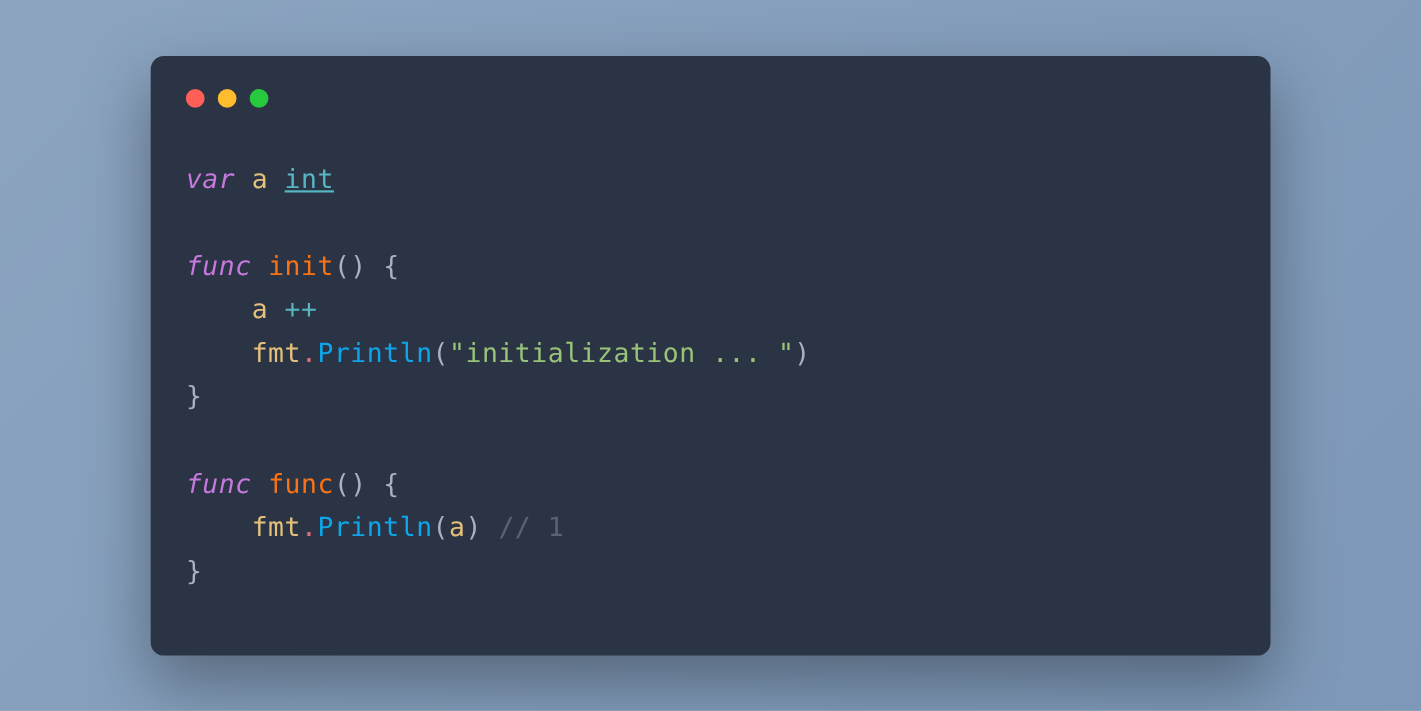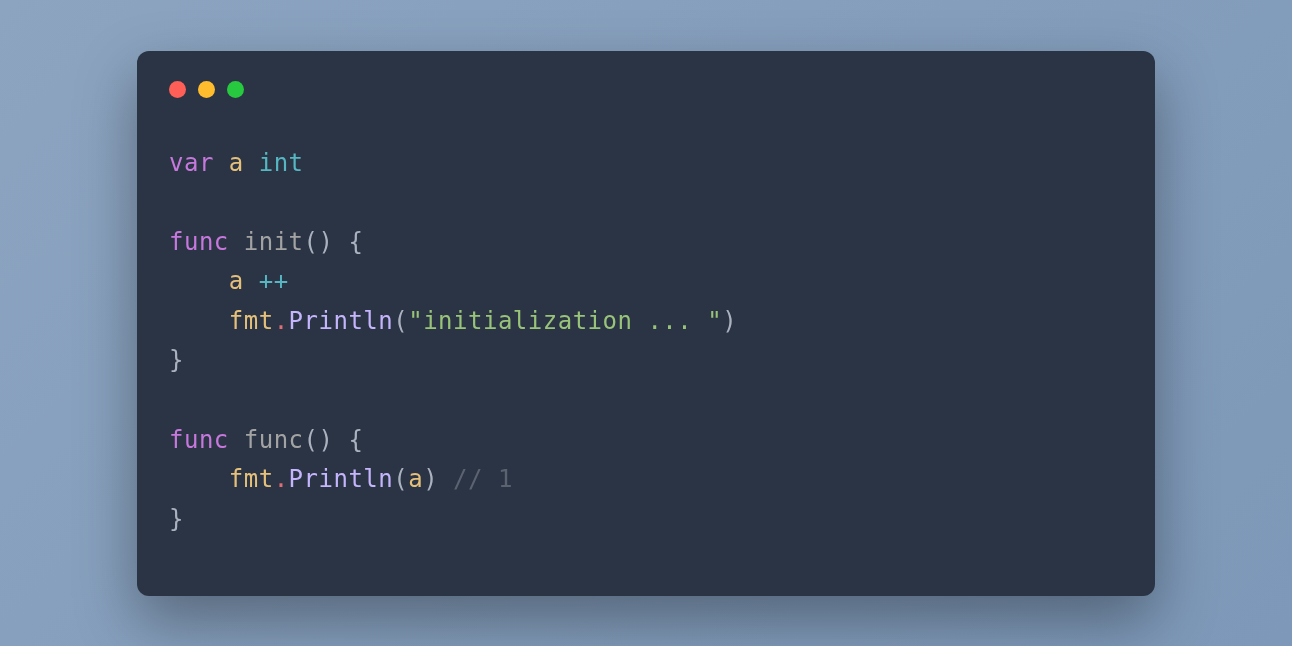--- a/index.html
+++ b/index.html
@@ -37,25 +37,25 @@
     }
     .tl-red { background: #ff5f56; }
     .tl-yellow { background: #ffbd2e; }
     .tl-green { background: #27c93f; }
     .code {
       font-size: 24px;
       line-height: 1.65;
       white-space: pre;
       letter-spacing: 0.5px;
     }
-    .kw { color: #c678dd; }
+    .kw { color: #c678dd; font-style: italic; }
     .ident { color: #e5c07b; }
-    .type { color: #56b6c2; }
-    .func { color: #a3a3a3; }
-    .call { color: #c4b5fd; }
+    .type { color: #56b6c2; text-decoration: underline; }
+    .func { color: #f97316; }
+    .call { color: #0ea5e9; }
     .punct { color: #abb2bf; }
     .dot { color: #e06c75; }
     .str { color: #98c379; }
     .op { color: #56b6c2; }
     .comment { color: #5c6370; }
   </style>
 </head>
 <body>
 
 <div class="window">

